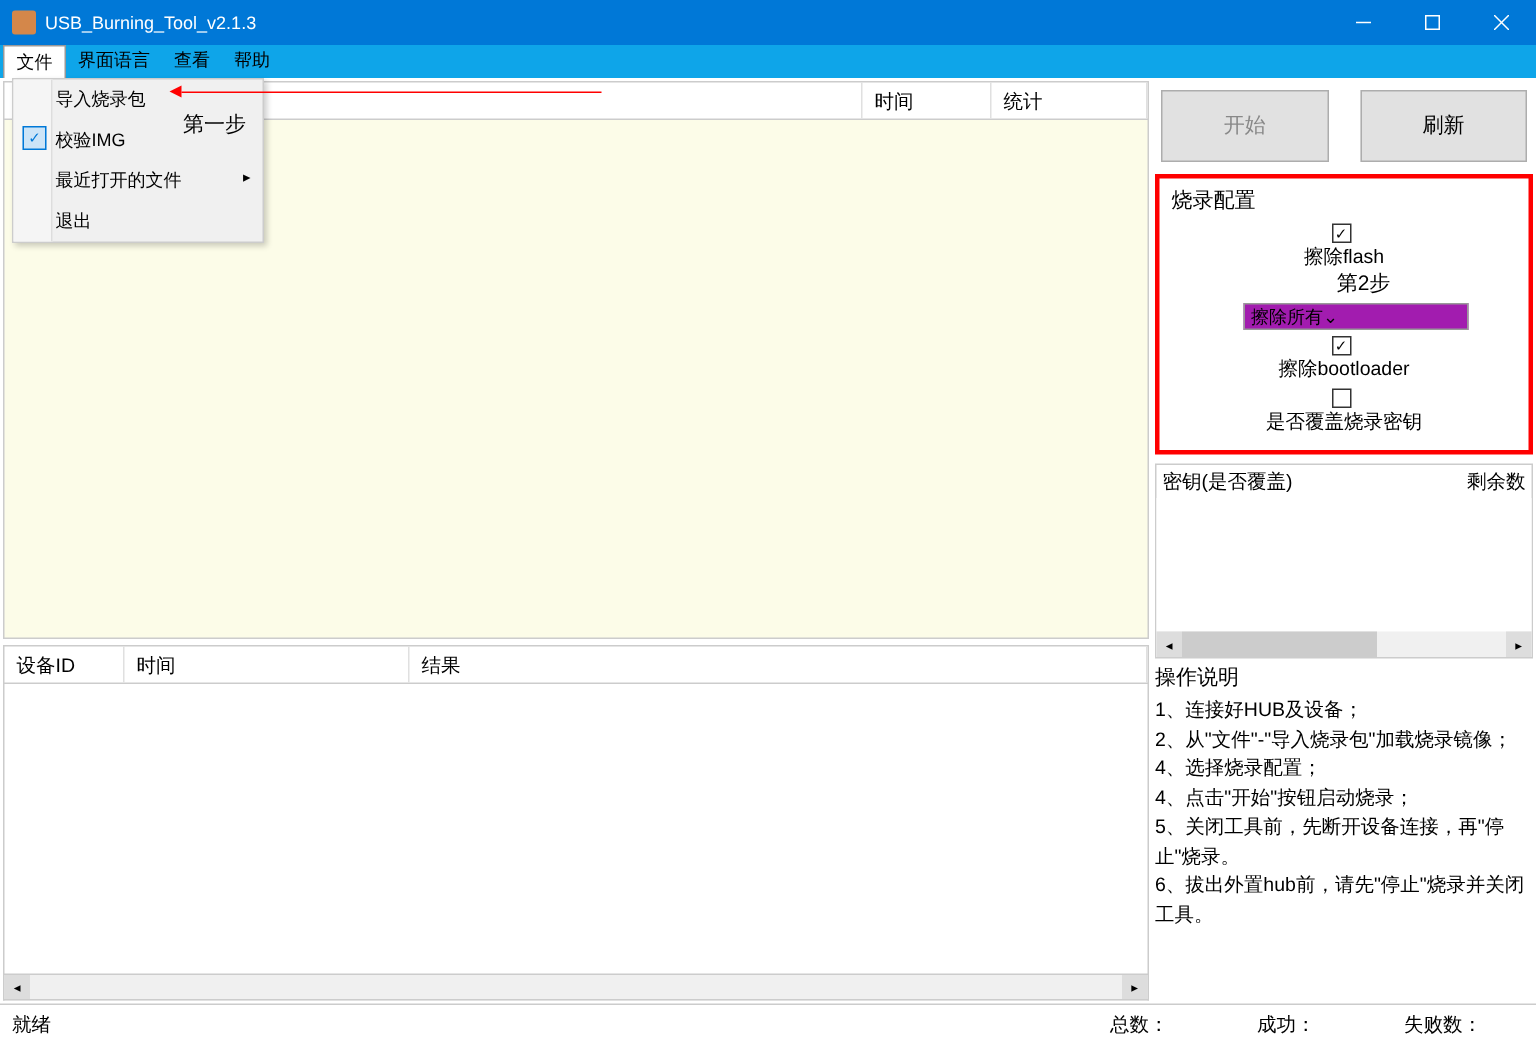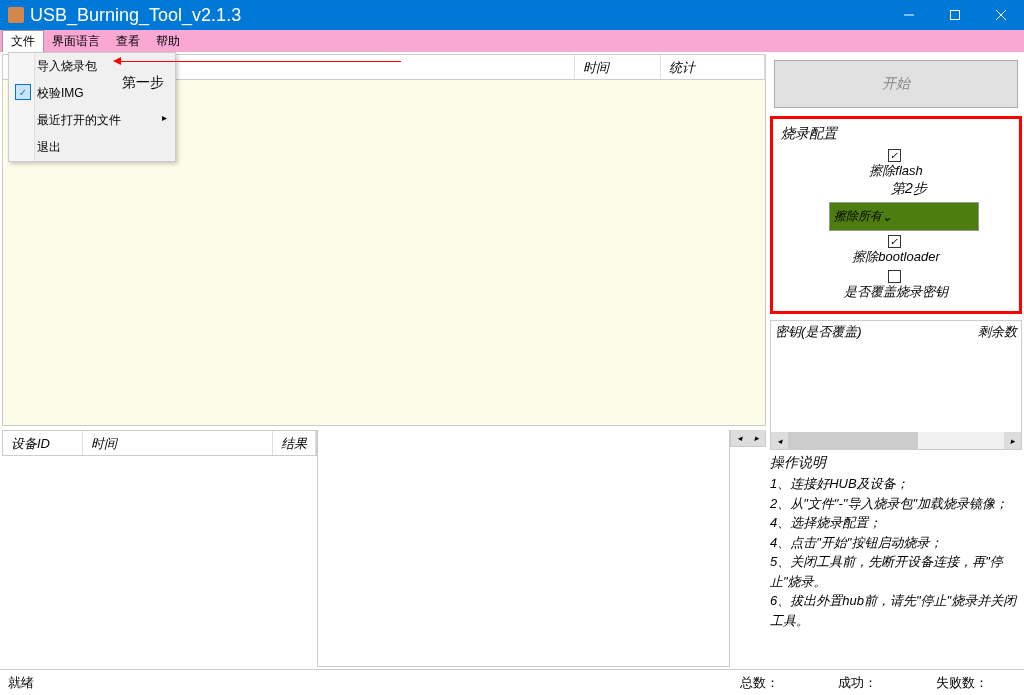--- a/index.html
+++ b/index.html
@@ -1,64 +1,64 @@
 <!DOCTYPE html>
 <html><head>
   <meta charset="utf-8">
   <style>
     * { box-sizing: border-box; margin: 0; padding: 0; }
     body { font-family: "Microsoft YaHei", Arial, sans-serif; font-size: 13px; background: #fff; overflow: hidden; }
     
     .titlebar { height: 30px; background: #0078d7; color: #fff; display: flex; align-items: center; padding-left: 8px; }
     .titlebar-icon { width: 16px; height: 16px; background: #d4874a; margin-right: 6px; border-radius: 2px; }
-    .titlebar-title { flex: 1; font-size: 18px; }
+    .titlebar-title { flex: 1; font-size: 12px; }
     .win-controls { display: flex; }
     .win-btn { width: 46px; height: 30px; display: flex; align-items: center; justify-content: center; color: #fff; }
     
-    .menubar { height: 22px; background: #f9a8d4; display: flex; padding-left: 2px; align-items: flex-end; }
+    .menubar { height: 22px; background: #0ea5e9; display: flex; padding-left: 2px; }
     .menubar-item { padding: 2px 8px; color: #000; font-size: 12px; }
     .menubar-item.active { background: #fff; border: 1px solid #999; border-bottom: none; }
     .menubar-item:not(.active) { color: #000; }
     
     .dropdown { position: absolute; left: 8px; top: 52px; background: #f0f0f0; border: 1px solid #ccc; box-shadow: 2px 2px 4px rgba(0,0,0,0.2); width: 168px; z-index: 100; }
     .dropdown-item { padding: 5px 8px 5px 28px; font-size: 12px; position: relative; display: flex; }
     .dropdown-check { position: absolute; left: 6px; top: 4px; width: 16px; height: 16px; border: 1px solid #0078d7; background: #cce4f7; display: flex; align-items: center; justify-content: center; font-size: 10px; color: #0078d7; }
     .dropdown-arrow { margin-left: auto; font-size: 10px; }
     .dropdown-check-col { position: absolute; left: 0; top: 0; bottom: 0; width: 26px; background: #f5f5f5; border-right: 1px solid #ddd; }
     
     .annotation { color: #000000; position: absolute; font-size: 14px; font-weight: normal; z-index: 200; }
     .arrow-line { position: absolute; height: 1px; background: #ff0000; z-index: 150; }
     .arrow-head { position: absolute; width: 0; height: 0; border-top: 4px solid transparent; border-bottom: 4px solid transparent; border-right: 8px solid #ff0000; z-index: 150; }
     
-    .main-area { display: flex; height: calc(100vh - 52px - 26px); font-style: italic; }
+    .main-area { display: flex; height: calc(100vh - 52px - 26px); }
     .left-panel { flex: 1; display: flex; flex-direction: column; padding: 2px; }
     .right-panel { width: 256px; padding: 2px; display: flex; flex-direction: column; }
     
     .table-header { display: flex; border: 1px solid #ccc; background: #fff; height: 26px; }
     .th { padding: 4px 8px; border-right: 1px solid #e0e0e0; font-size: 13px; }
     
     .top-table-area { height: 372px; }
     .top-table-content { height: calc(100% - 26px); background: #fcfce8; border: 1px solid #ccc; border-top: none; }
     
-    .bottom-table-area { flex: 1; margin-top: 4px; display: flex; flex-direction: row; }
+    .bottom-table-area { flex: 1; margin-top: 4px; display: flex; flex-direction: column; }
     .bottom-table-content { flex: 1; background: #fff; border: 1px solid #ccc; border-top: none; }
     .hscroll { height: 17px; border: 1px solid #ccc; border-top: none; background: #f0f0f0; display: flex; align-items: center; }
     .hscroll-track { flex: 1; height: 100%; position: relative; }
     .hscroll-arrow { width: 17px; height: 100%; background: #ddd; display: flex; align-items: center; justify-content: center; font-size: 9px; }
     
     .btn-row { display: flex; gap: 21px; padding: 6px 4px; }
     .btn { flex: 1; height: 48px; background: #e1e1e1; border: 1px solid #adadad; font-size: 14px; display: flex; align-items: center; justify-content: center; cursor: pointer; }
     .btn.disabled { color: #888; }
     
     .config-box { border: 3px solid #ff0000; padding: 6px 8px; margin: 2px 0; }
     .config-title { font-size: 14px; margin-bottom: 6px; }
     .config-row { display: flex; align-items: center; margin: 4px 0; font-size: 13px; flex-direction: column; }
     .checkbox { width: 13px; height: 13px; border: 1px solid #333; margin-right: 4px; display: inline-flex; align-items: center; justify-content: center; font-size: 10px; }
     .checkbox.checked::after { content: "✓"; }
-    .select { margin-left: 16px; width: 150px; height: 29px; border: 1px solid #999; padding: 2px 4px; font-size: 12px; display: flex; align-items: center; background: #4d7c0f; }
+    .select { margin-left: 16px; width: 150px; height: 18px; border: 1px solid #999; padding: 2px 4px; font-size: 12px; display: flex; align-items: center; background: #a21caf; }
     
     .keys-box { border: 1px solid #ccc; margin-top: 4px; flex: 0 0 130px; display: flex; flex-direction: column; }
     .keys-header { display: flex; padding: 2px 4px; font-size: 13px; }
     .keys-body { flex: 1; background: #fff; }
     .keys-hscroll { height: 17px; background: #f0f0f0; display: flex; }
     .keys-hscroll .hscroll-track { position: relative; }
     .keys-thumb { position: absolute; left: 0; width: 60%; height: 100%; background: #ccc; }
     
     .instructions { margin-top: 4px; flex: 1; overflow: hidden; }
     .instructions-title { font-size: 14px; margin-bottom: 2px; }
@@ -148,20 +148,21 @@
         <div class="hscroll-track"></div>
         <div class="hscroll-arrow">▸</div>
       </div>
     </div>
   </div>
 
   <div class="right-panel">
 
     <div class="btn-row">
       <div class="btn disabled">开始</div>
+      <div class="btn">刷新</div>
     </div>
 
     <div class="config-box">
       <div class="config-title">烧录配置</div>
       <div class="config-row">
         <span class="checkbox checked"></span>
         <span>擦除flash</span>
         <span class="annotation" style="position:static; margin-left:26px;">第2步</span>
       </div>
       <div class="config-row">

